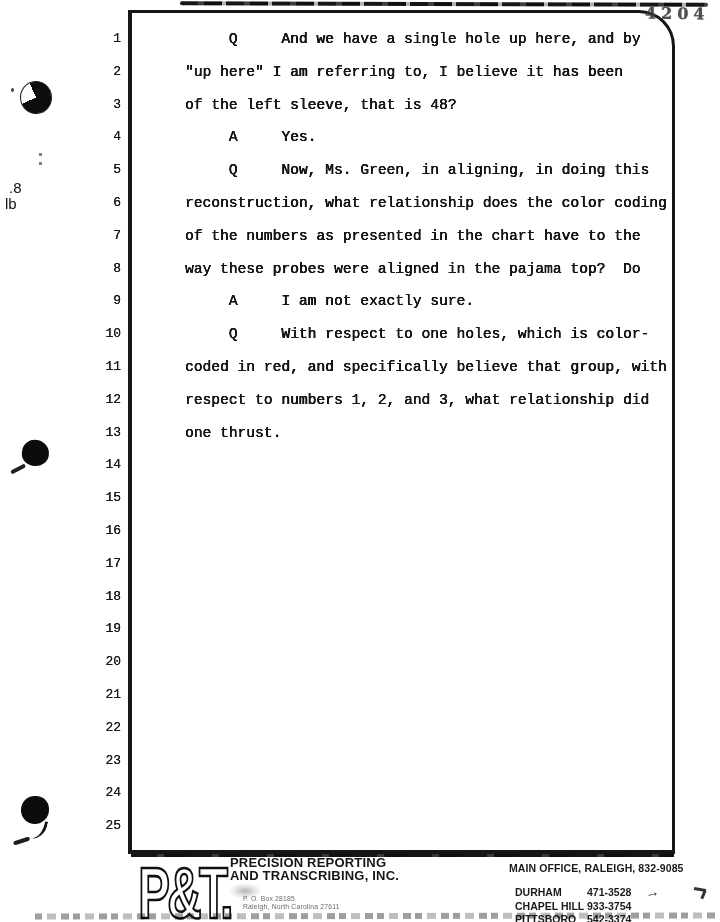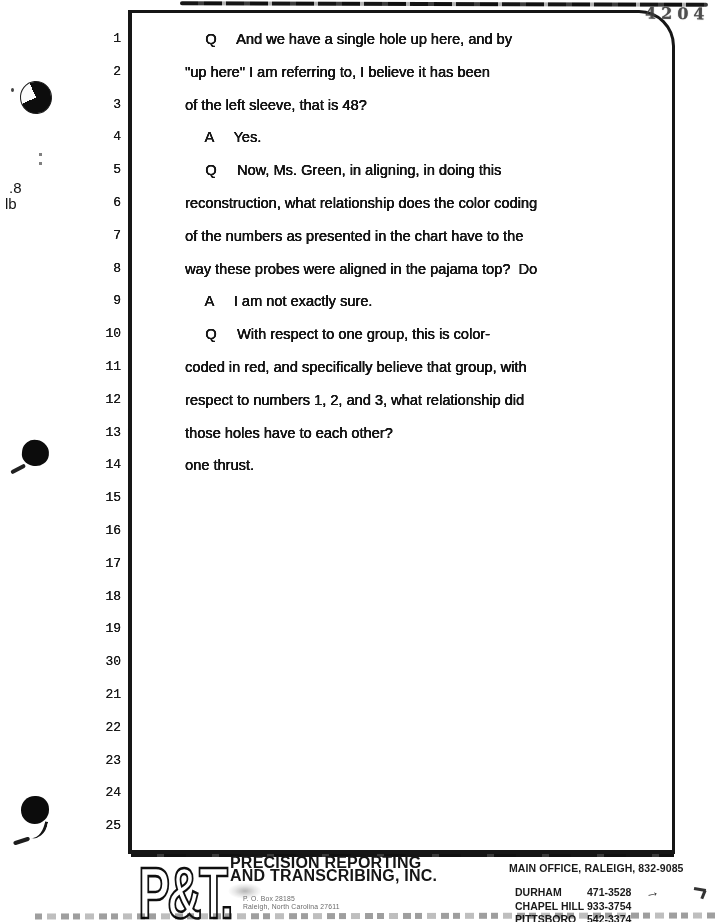--- a/index.html
+++ b/index.html
@@ -39,26 +39,26 @@
 
   .stamp{position:absolute;left:645px;top:4px;font-family:"DejaVu Serif",serif;font-size:16px;
     font-weight:bold;letter-spacing:5px;color:#3b3b3b;transform:rotate(1deg);text-shadow:0 0 1px #666;opacity:.9;}
 
   
   .line-numbers{position:absolute;left:92px;top:23px;width:29px;text-align:right;}
   .line-numbers .ln{height:32.8px;line-height:32.8px;font-family:"Liberation Mono","DejaVu Sans Mono",monospace;
     font-size:13px;color:#1b1b1b;text-shadow:0 0 .5px #000;}
   .transcript{position:absolute;left:185px;top:23px;width:500px;}
   .transcript .tl{height:32.8px;line-height:32.8px;white-space:pre;
-    font-family:Liberation Sans, sans-serif;font-size:14.6px;color:#181818;
+    font-family:Liberation Mono, monospace;font-size:14.6px;color:#181818;
     text-shadow:0 0 .6px #000,.3px 0 0 #000;}
 
   
   .logo-svg{position:absolute;left:137px;top:856px;}
-  .company{position:absolute;left:230px;top:857px;font-size:16px;font-weight:bold;letter-spacing:.2px;
+  .company{position:absolute;left:230px;top:857px;font-size:13px;font-weight:bold;letter-spacing:.2px;
     line-height:12.5px;color:#161616;}
   .smudge{position:absolute;left:228px;top:883px;width:34px;height:16px;
     background:radial-gradient(closest-side,rgba(90,90,90,.45),rgba(120,120,120,.18) 60%,transparent);filter:blur(.5px);}
   .address{position:absolute;left:243px;top:895px;font-size:6.8px;line-height:7.6px;color:#6a6a6a;letter-spacing:.2px;}
   .offices{position:absolute;left:497px;top:862px;width:190px;color:#1a1a1a;}
   .main-office{font-size:10.5px;font-weight:bold;letter-spacing:.1px;padding-left:12px;}
   .office-rows{margin-top:12px;}
   .office-row{display:flex;padding-left:18px;line-height:13.5px;font-size:10.5px;font-weight:bold;}
   .office-row .oname{width:72px;}
   .arrow-mark{position:absolute;left:645px;top:884px;font-size:14px;font-weight:bold;color:#222;transform:rotate(-12deg);}
@@ -103,43 +103,42 @@
       <div class="ln">10</div>
       <div class="ln">11</div>
       <div class="ln">12</div>
       <div class="ln">13</div>
       <div class="ln">14</div>
       <div class="ln">15</div>
       <div class="ln">16</div>
       <div class="ln">17</div>
       <div class="ln">18</div>
       <div class="ln">19</div>
-      <div class="ln">30</div>
+      <div class="ln">20</div>
       <div class="ln">21</div>
       <div class="ln">22</div>
       <div class="ln">23</div>
       <div class="ln">24</div>
       <div class="ln">25</div>
     </div>
 
   <div class="transcript">
 
   <div class="tl">     Q     And we have a single hole up here, and by</div>
       <div class="tl">"up here" I am referring to, I believe it has been</div>
       <div class="tl">of the left sleeve, that is 48?</div>
       <div class="tl">     A     Yes.</div>
       <div class="tl">     Q     Now, Ms. Green, in aligning, in doing this</div>
       <div class="tl">reconstruction, what relationship does the color coding</div>
       <div class="tl">of the numbers as presented in the chart have to the</div>
       <div class="tl">way these probes were aligned in the pajama top?  Do</div>
       <div class="tl">     A     I am not exactly sure.</div>
-      <div class="tl">     Q     With respect to one group, this is color-</div>
+      <div class="tl">     Q     With respect to one holes, which is color-</div>
       <div class="tl">coded in red, and specifically believe that group, with</div>
       <div class="tl">respect to numbers 1, 2, and 3, what relationship did</div>
-      <div class="tl">those holes have to each other?</div>
       <div class="tl">one thrust.</div>
       <div class="tl"></div>
       <div class="tl"></div>
       <div class="tl"></div>
       <div class="tl"></div>
       <div class="tl"></div>
       <div class="tl"></div>
       <div class="tl"></div>
       <div class="tl"></div>
     </div>

